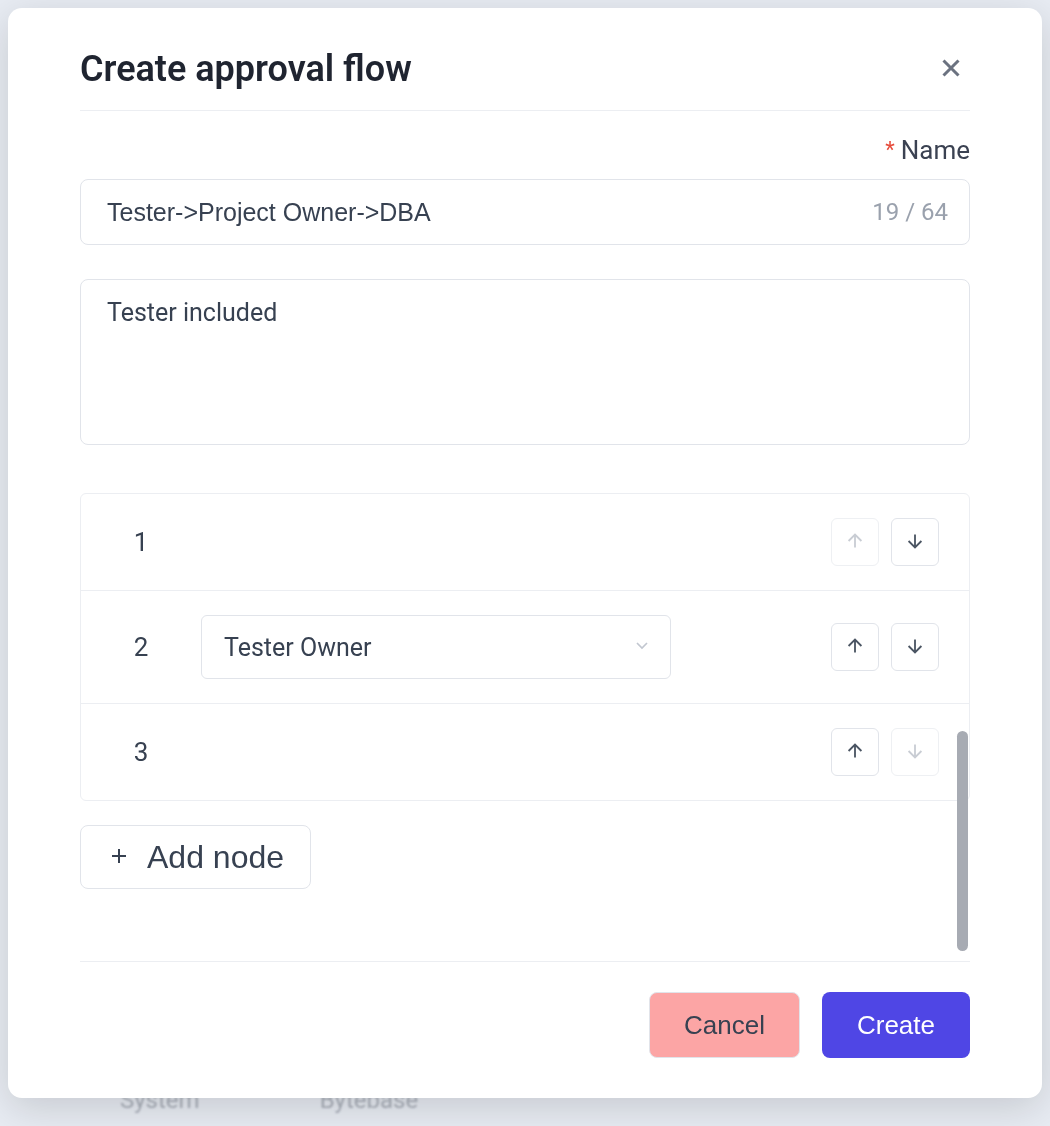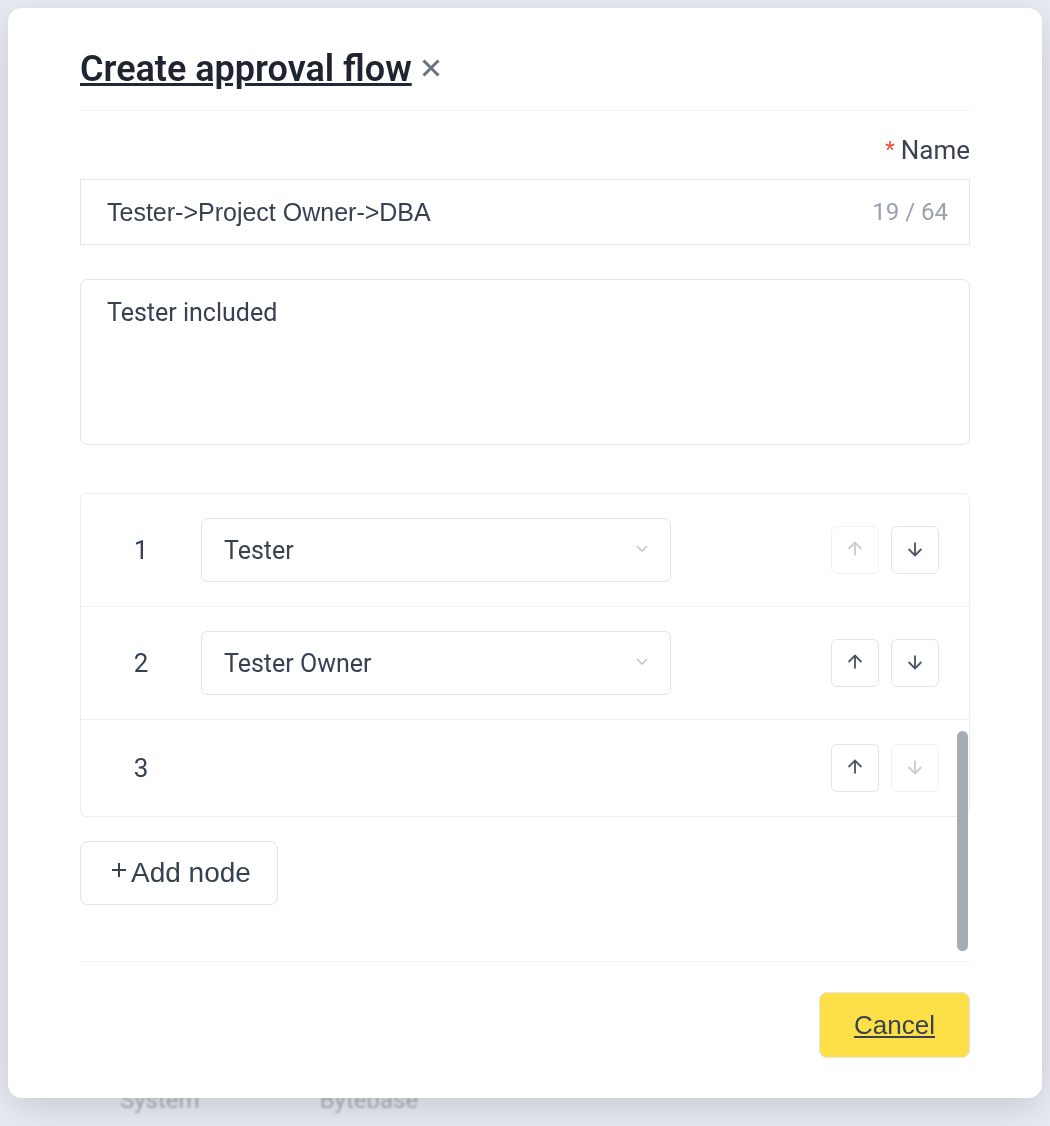--- a/index.html
+++ b/index.html
@@ -35,25 +35,24 @@
       background: #fff;
       border-radius: 14px;
       box-shadow: 0 10px 40px rgba(0,0,0,0.15);
       padding: 40px 72px 40px 72px;
       display: flex;
       flex-direction: column;
       z-index: 1;
     }
     .modal-header {
       display: flex;
-      justify-content: flex-start;
+      justify-content: space-between;
       align-items: center;
       padding-bottom: 20px;
       border-bottom: 1px solid #eceef2;
-      text-decoration: underline;
     }
     .modal-title {
       font-size: 36px;
       font-weight: 600;
       color: #1f2430;
     }
     .close-btn {
       background: none;
       border: none;
       cursor: pointer;
@@ -76,21 +75,21 @@
       text-align: right;
     }
     .input-wrap {
       position: relative;
       margin-bottom: 34px;
     }
     .text-input {
       width: 100%;
       height: 66px;
       border: 1px solid #e1e4ea;
-      border-radius: 0;
+      border-radius: 8px;
       padding: 0 120px 0 26px;
       font-size: 25px;
       color: #374151;
       outline: none;
     }
     .count-hint {
       position: absolute;
       right: 22px;
       top: 50%;
       transform: translateY(-50%);
@@ -168,22 +167,22 @@
     .arrow-btn svg { width: 22px; height: 22px; stroke-width: 2; }
     .add-node-btn {
       margin-top: 24px;
       height: 64px;
       padding: 0 26px;
       border: 1px solid #e1e4ea;
       border-radius: 8px;
       background: #fff;
       display: inline-flex;
       align-items: center;
-      gap: 0;
-      font-size: 28px;
+      gap: 16px;
+      font-size: 32px;
       color: #374151;
       cursor: pointer;
     }
     .add-node-btn svg { width: 24px; height: 24px; stroke-width: 2; }
     .modal-footer {
       margin-top: auto;
       padding-top: 30px;
       border-top: 1px solid #eceef2;
       display: flex;
       justify-content: flex-end;
@@ -191,24 +190,23 @@
     }
     .btn {
       height: 66px;
       padding: 0 34px;
       border-radius: 8px;
       font-size: 26px;
       cursor: pointer;
       border: 1px solid transparent;
     }
     .btn-secondary {
-      background: #fde047;
+      background: #fca5a5;
       border-color: #e1e4ea;
       color: #374151;
-      text-decoration: underline;
     }
     .btn-primary {
       background: #4f46e5;
       color: #fff;
       font-weight: 500;
     }
     .faux-scrollbar {
       position: absolute;
       right: 2px;
       top: 620px;
@@ -251,28 +249,20 @@
     </div>
 
     <div class="textarea-wrap">
       <textarea class="textarea-input" style="">Tester included</textarea>
     </div>
 
     <div class="steps-list">
 
       <div class="step-row">
         <div class="step-num">1</div>
-        <div class="select-box">
-          <span>Tester</span>
-          <span class="chev">
-            <svg viewBox="0 0 24 24" fill="none" stroke="currentColor" stroke-width="2">
-                <path d="m6 9 6 6 6-6"></path>
-              </svg>
-          </span>
-        </div>
         <div class="spacer"></div>
         <div class="arrow-btns">
           <button class="arrow-btn disabled">
             <span><svg viewBox="0 0 24 24" fill="none" stroke="currentColor">
                   <path d="M12 19V5M5 12l7-7 7 7"></path>
                 </svg></span>
           </button>
           <button class="arrow-btn">
             <span><svg viewBox="0 0 24 24" fill="none" stroke="currentColor">
                   <path d="M12 5v14M19 12l-7 7-7-7"></path>
@@ -332,15 +322,16 @@
           </svg>
       </span>
       <span>Add node</span>
     </button>
 
     <div class="faux-scrollbar"></div>
   </div>
 
   <div class="modal-footer">
     <button class="btn btn-secondary">Cancel</button>
+    <button class="btn btn-primary">Create</button>
   </div>
 
 </div>
 
 </body></html>

